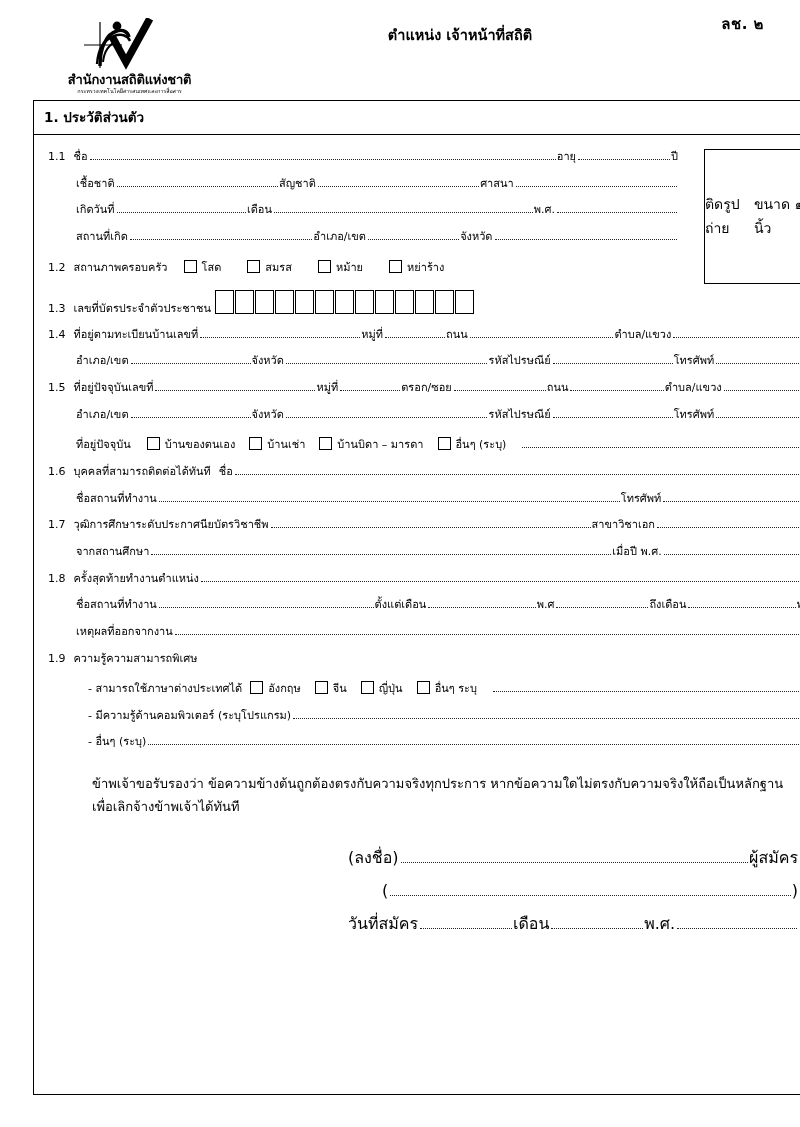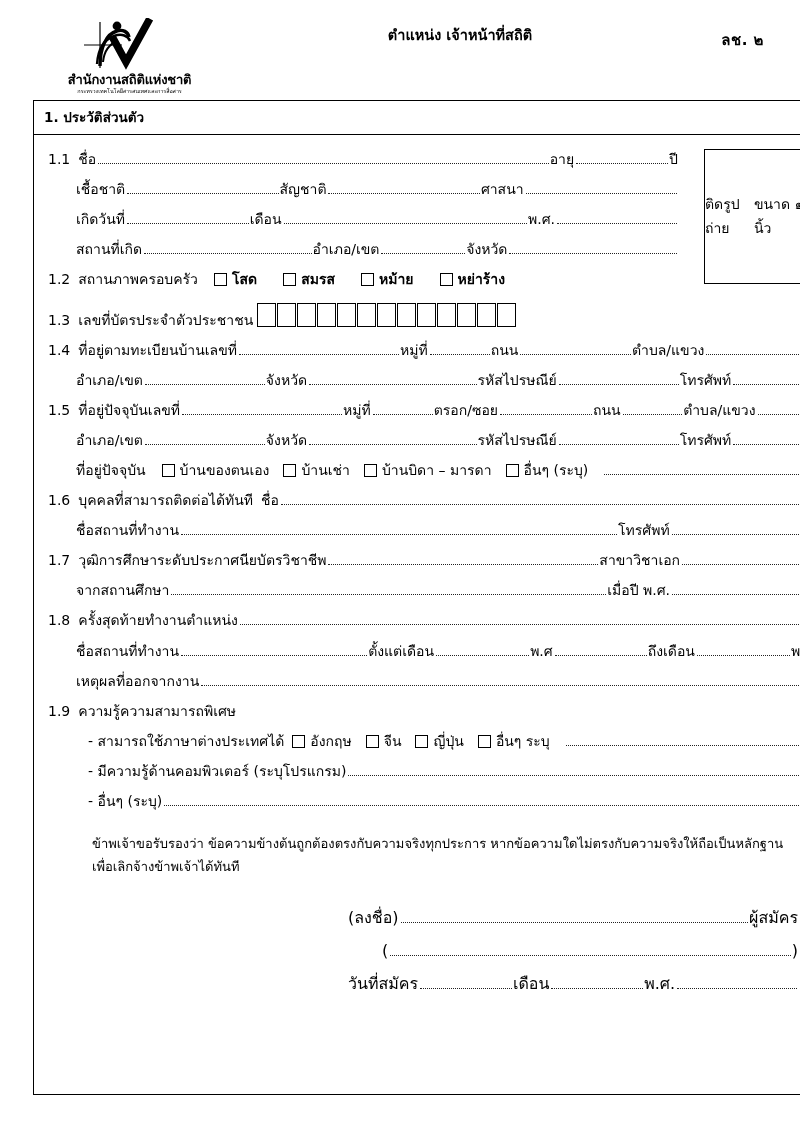--- a/index.html
+++ b/index.html
@@ -26,21 +26,21 @@
 
   
   .header {
     position: relative;
     height: 92px;
     padding: 10px 28px 0 40px;
     box-sizing: border-box;
   }
   .form-code {
     position: absolute;
-    top: 28px;
+    top: 12px;
     right: 36px;
     font-size: 15px;
     font-weight: bold;
     letter-spacing: .5px;
   }
   .logo-block {
     position: absolute;
     left: 42px;
     top: 18px;
     width: 175px;
@@ -99,21 +99,21 @@
   }
   .section-inner {
     position: relative;
     padding: 16px 14px 0 14px;
   }
 
   
   .row {
     display: flex;
     align-items: baseline;
-    font-size: 14px;
+    font-size: 11px;
     line-height: 1.15;
     margin-bottom: 14px;
     white-space: nowrap;
   }
   .row.tight { margin-bottom: 13px; }
 
   .lbl { flex: none; }
   .indent { padding-left: 28px; }
   .indent2 { padding-left: 40px; }
 
@@ -141,21 +141,21 @@
     width: 13px;
     height: 13px;
     border: 1.7px solid #000;
     box-sizing: border-box;
     margin: 0 5px 0 0;
     position: relative;
     top: 2px;
     flex: none;
     background: #fff;
   }
-  .cb-group { display: flex; align-items: flex-start; flex: none; font-weight: bold; }
+  .cb-group { display: flex; align-items: flex-start; flex: none; }
   .cb-item {
     display: flex;
     align-items: baseline;
     flex: none;
     margin-right: 26px;
   }
   .cb-item.narrow { margin-right: 14px; }
 
   
   .idboxes {

